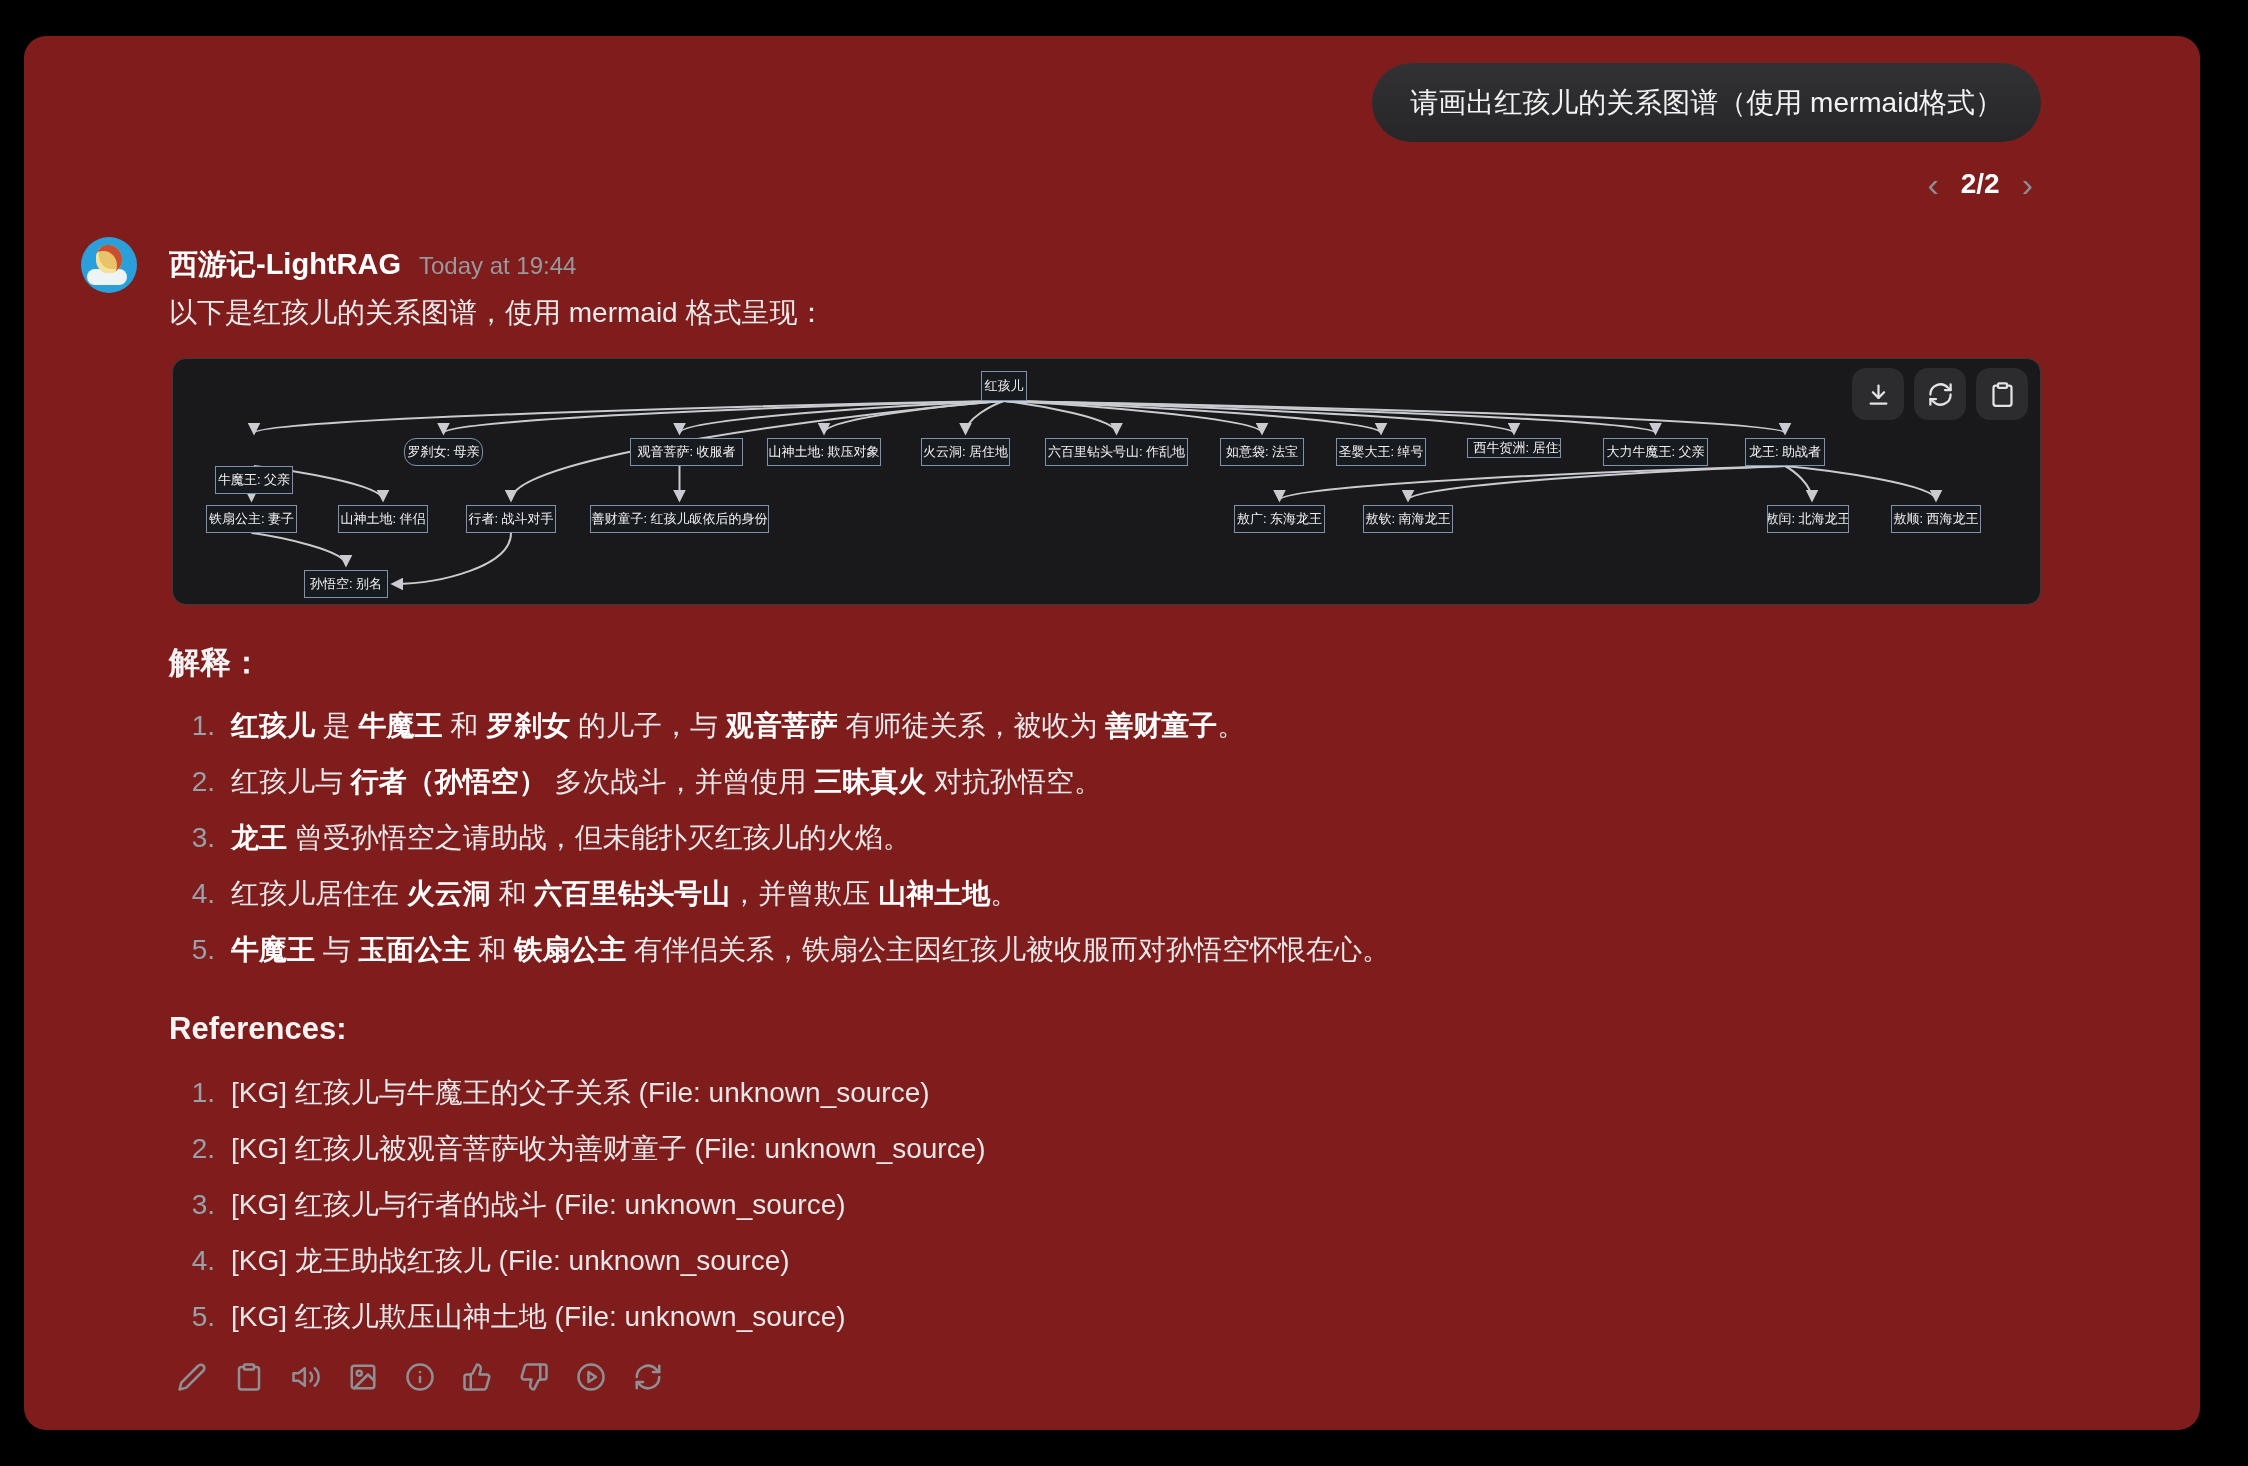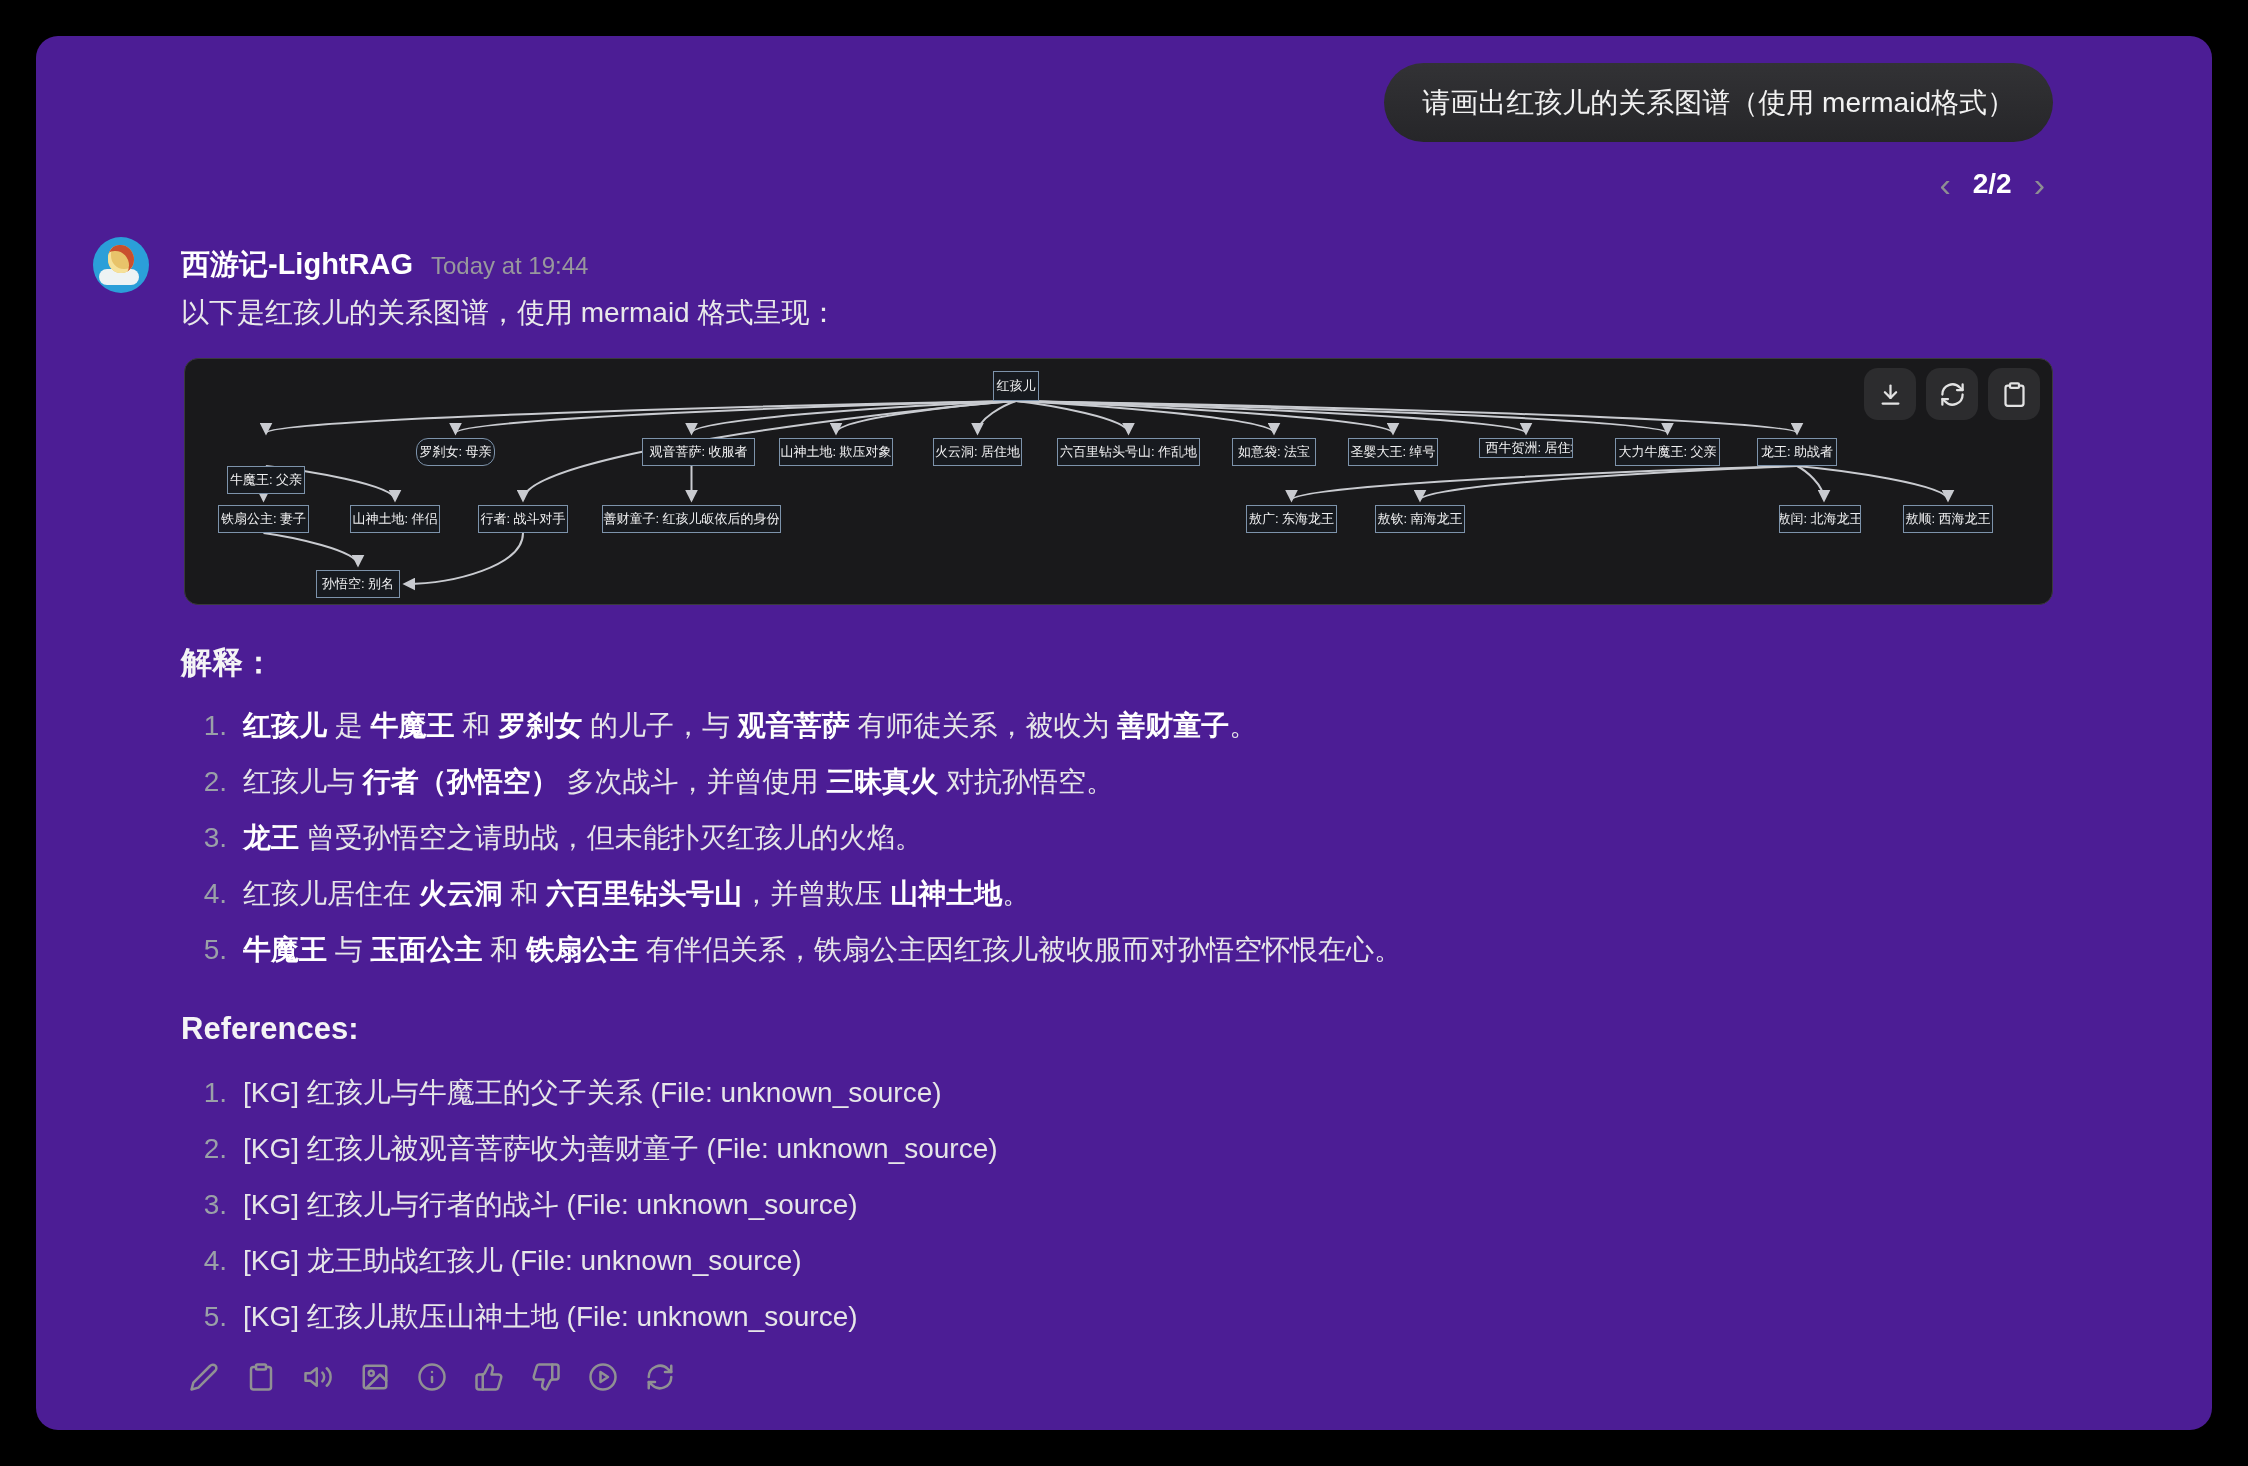--- a/index.html
+++ b/index.html
@@ -3,23 +3,23 @@
 <meta charset="utf-8">
 <style>
   * { box-sizing: border-box; margin: 0; padding: 0; }
   html, body {
     width: 2248px; height: 1466px;
     background: #000;
     font-family: "Liberation Sans", "DejaVu Sans", sans-serif;
     overflow: hidden;
   }
   .app {
-    position: absolute; left: 36px; top: 36px;
+    position: absolute; left: 24px; top: 36px;
     width: 2176px; height: 1394px;
-    background: #4c1d95;
+    background: #7f1d1d;
     border-radius: 22px;
   }
   
   .user-bubble {
     position: absolute; top: 27px; right: 159px;
     height: 79px; line-height: 79px;
     padding: 0 38px;
     border-radius: 40px;
     background: linear-gradient(180deg, #323235 0%, #262629 100%);
     color: #f2f2f2; font-size: 28px;

